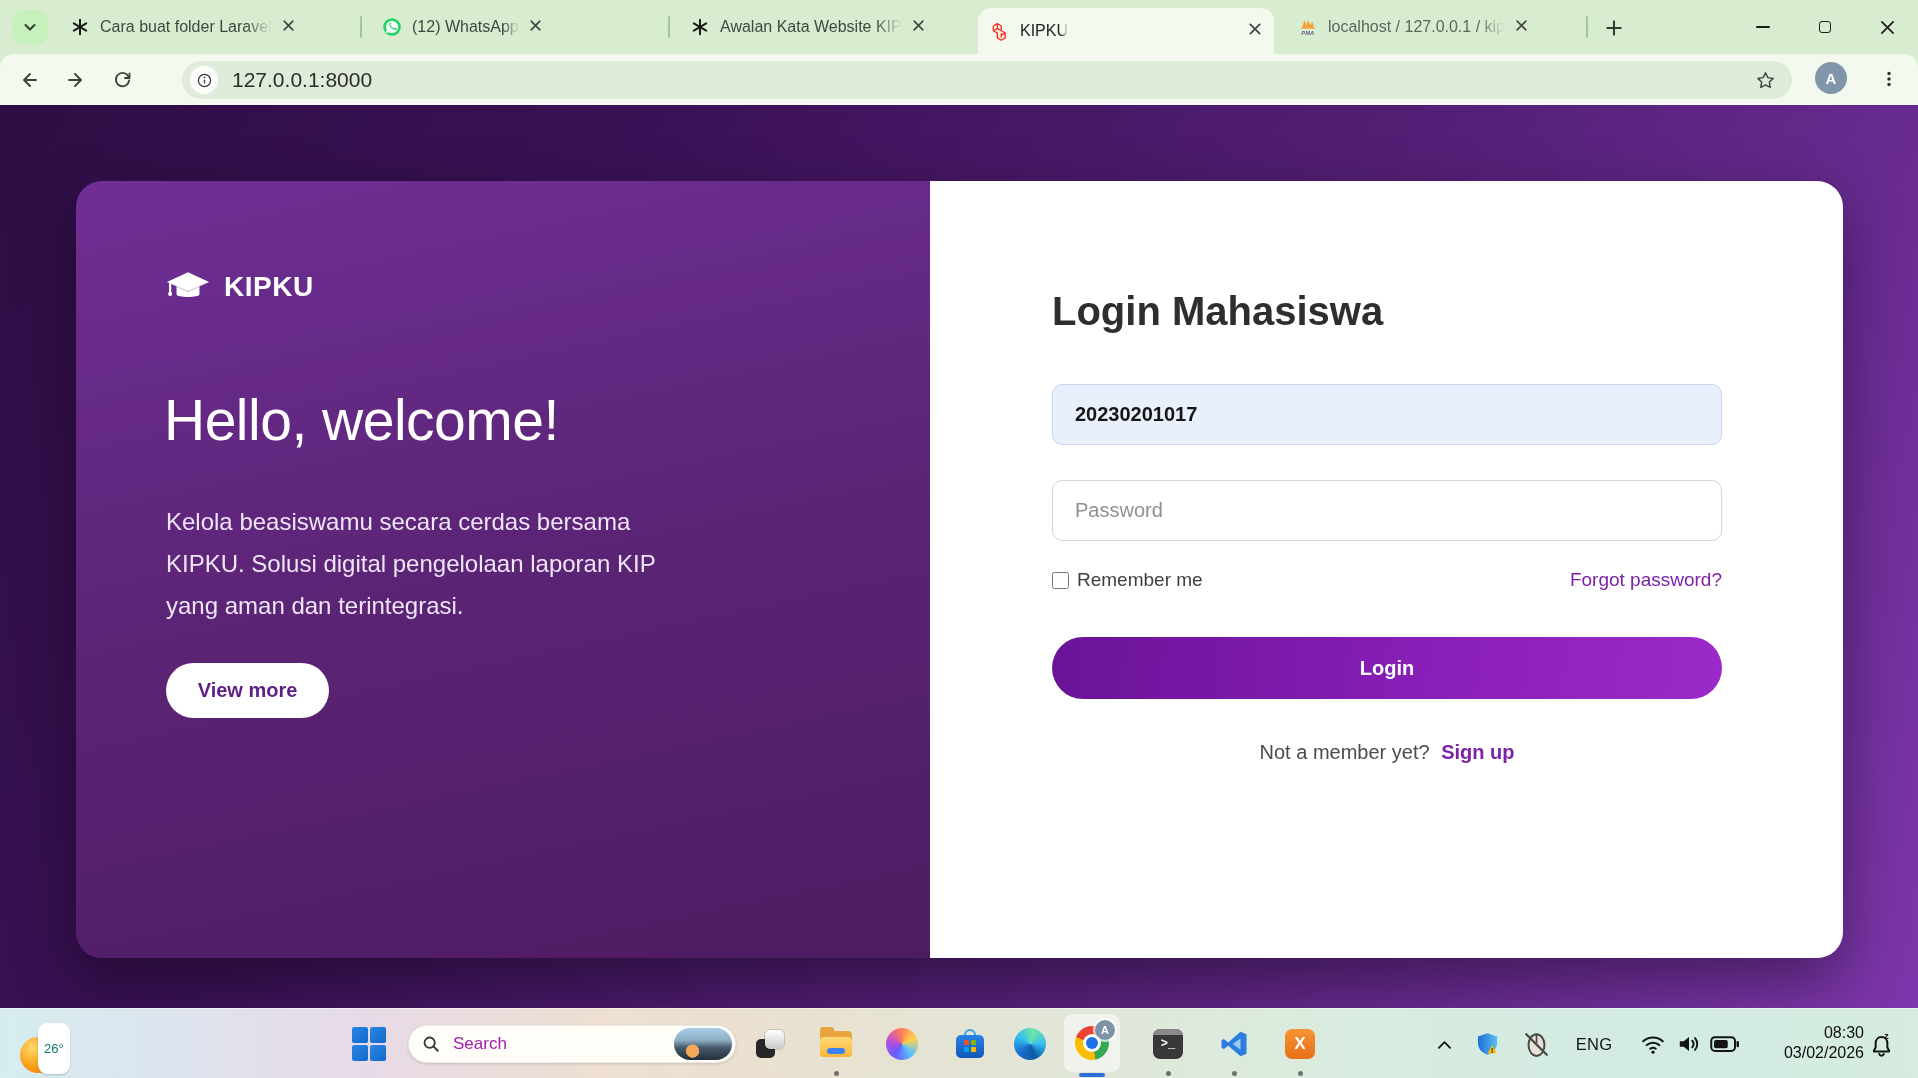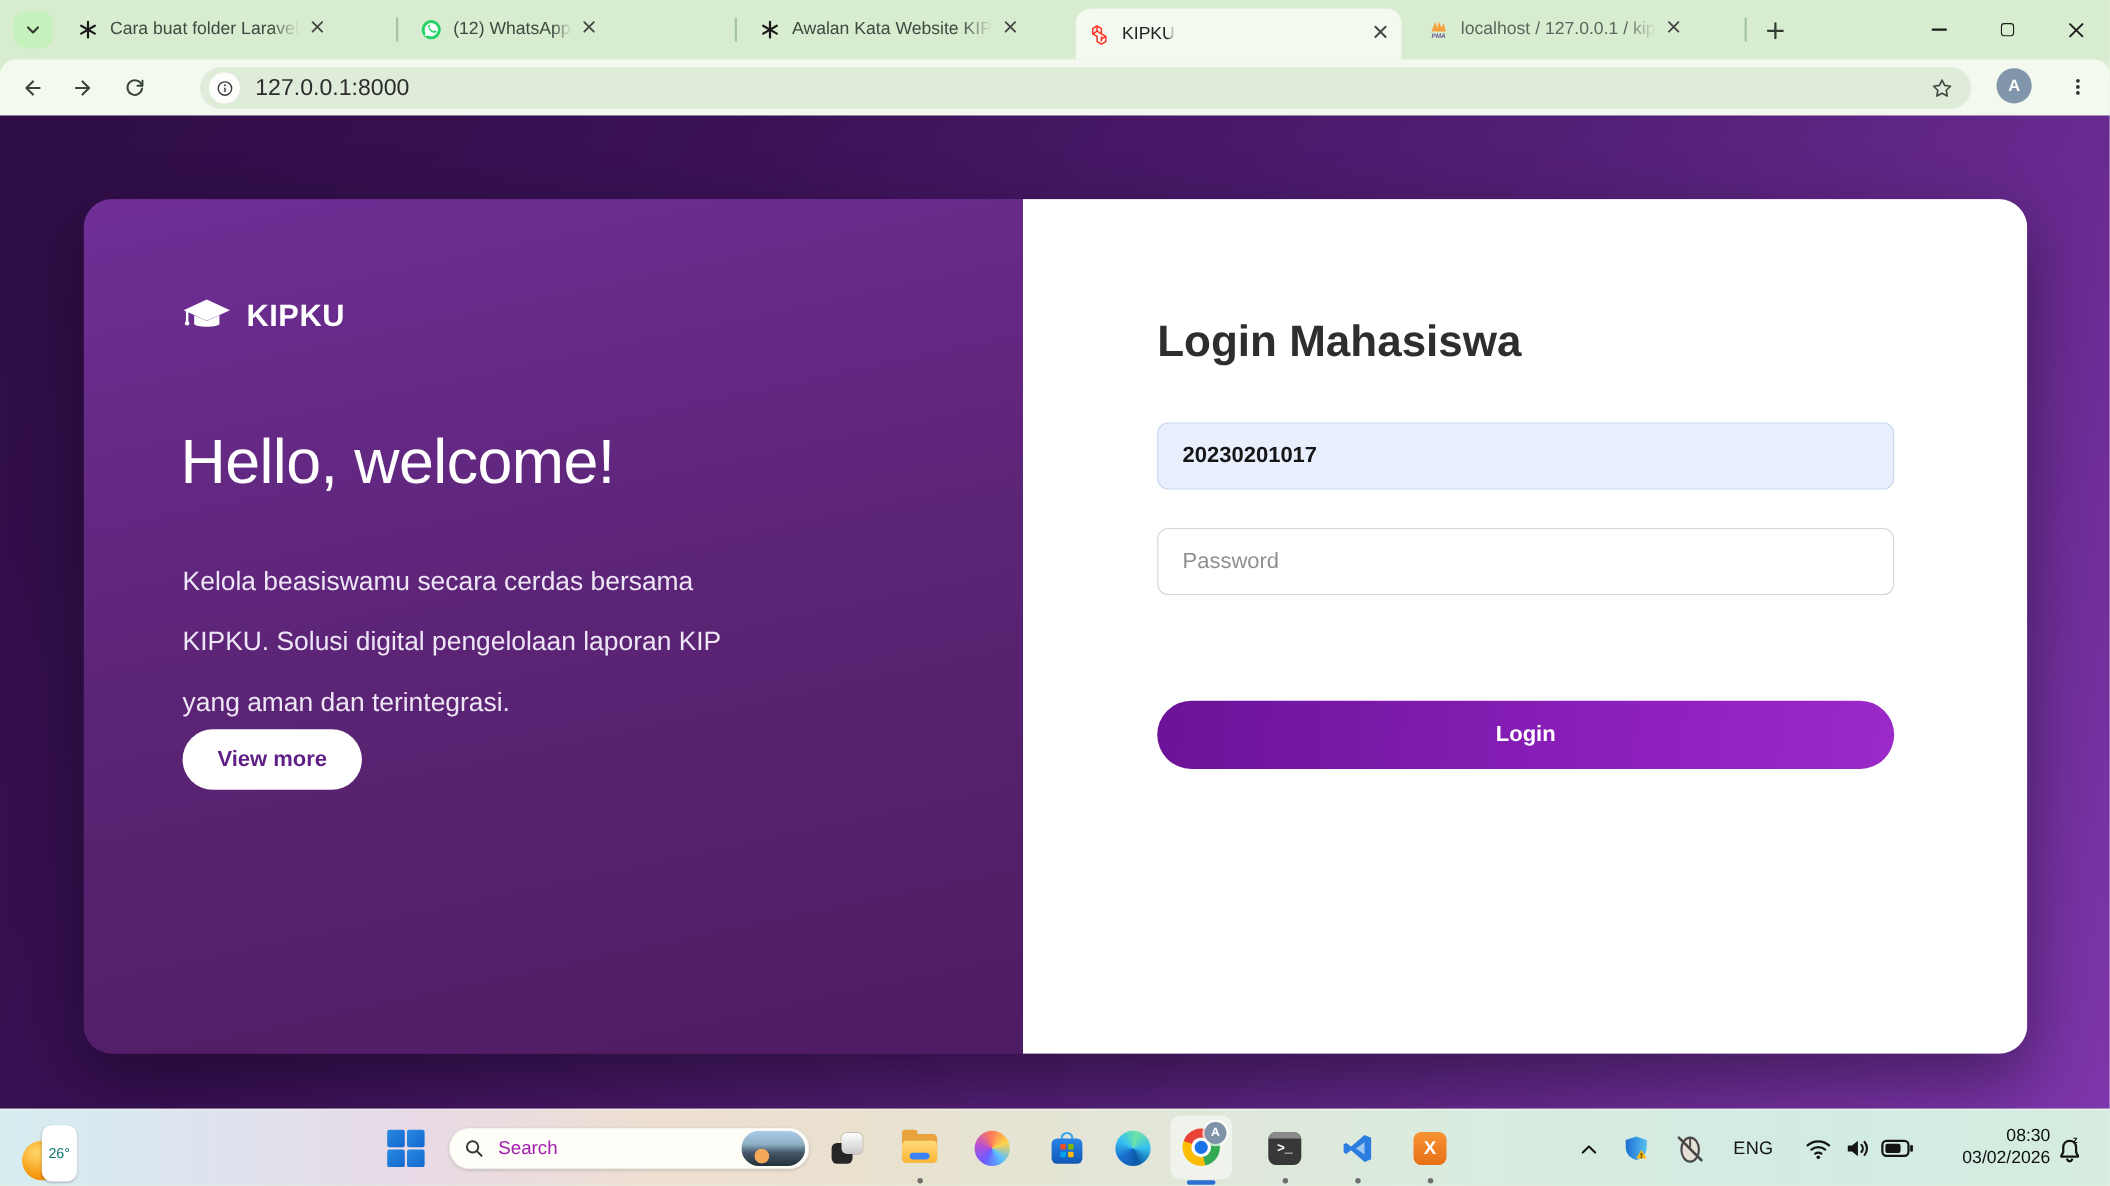--- a/index.html
+++ b/index.html
@@ -42,21 +42,21 @@
   
   .viewport { position:absolute; left:0; top:105px; width:1918px; height:903px;
     background:linear-gradient(118deg,#2e0e44 0%,#3a1156 28%,#552078 62%,#7d36ab 100%); }
   .card { position:absolute; left:76px; top:76px; width:1767px; height:777px; border-radius:26px; overflow:hidden;
     display:flex; box-shadow:0 22px 60px rgba(0,0,0,.4); }
   .hero { position:relative; width:854px; height:100%; flex:none;
     background:linear-gradient(168deg,#6f2f96 0%,#5c2476 48%,#4e1c62 100%); color:#fff; }
   .brandrow { position:absolute; left:90px; top:90px; display:flex; align-items:center; gap:14px; }
   .brand-name { font-size:28px; font-weight:bold; letter-spacing:.5px; }
   .hero h1 { position:absolute; left:88px; top:206px; font-size:57px; font-weight:normal; letter-spacing:-.5px; }
-  .hero p { position:absolute; left:90px; top:320px; width:498px; font-size:24px; line-height:55px; color:#eee6f6; }
+  .hero p { position:absolute; left:90px; top:320px; width:498px; font-size:24px; line-height:42px; color:#eee6f6; }
   .viewmore { position:absolute; left:90px; top:482px; width:163px; height:55px; border:none; border-radius:28px;
     background:#fff; color:#5f1f86; font-family:inherit; font-size:20px; font-weight:bold; cursor:pointer; }
   .loginpane { position:relative; flex:1; background:#fff; }
   .loginform { position:absolute; left:122px; top:0; width:670px; height:100%; }
   .login-title { position:absolute; left:0; top:108px; font-size:40px; font-weight:bold; color:#2e2e2e; }
   .field { position:absolute; left:0; width:670px; height:61px; border-radius:10px; font-family:inherit; font-size:20px; padding:0 22px; outline:none; }
   .field-user { top:203px; background:#e8f0fe; border:1px solid #c9d6ee; color:#161616; font-weight:600; }
   .field-pass { top:299px; background:#fff; border:1.5px solid #d6d6d6; color:#222; }
   .field-pass::placeholder { color:#8f8f8f; font-weight:400; }
   .optrow { position:absolute; left:0; top:388px; width:670px; display:flex; align-items:center; }
@@ -303,21 +303,32 @@
         <h1>Hello, welcome!</h1>
         <p>Kelola beasiswamu secara cerdas bersama KIPKU. Solusi digital pengelolaan laporan KIP yang aman dan terintegrasi.</p>
         <button class="viewmore">View more</button>
       </div>
 
       <div class="loginpane">
         <div class="loginform">
           <div class="login-title">Login Mahasiswa</div>
           <input class="field field-user" type="text" value="20230201017" style="">
           <input class="field field-pass" type="password" placeholder="Password" style="">
+          <div class="optrow">
+            <label class="remember">
+              <input type="checkbox" style="">
+              <span>Remember me</span>
+            </label>
+            <a class="forgot">Forgot password?</a>
+          </div>
           <button class="loginbtn">Login</button>
+          <div class="signup-row">
+            <span>Not a member yet?</span>
+            <a class="signup-link">Sign up</a>
+          </div>
         </div>
       </div>
 
     </div>
   </div>
 
   <div class="taskbar">
 
     <div class="weather">
       <span class="sun"></span>

